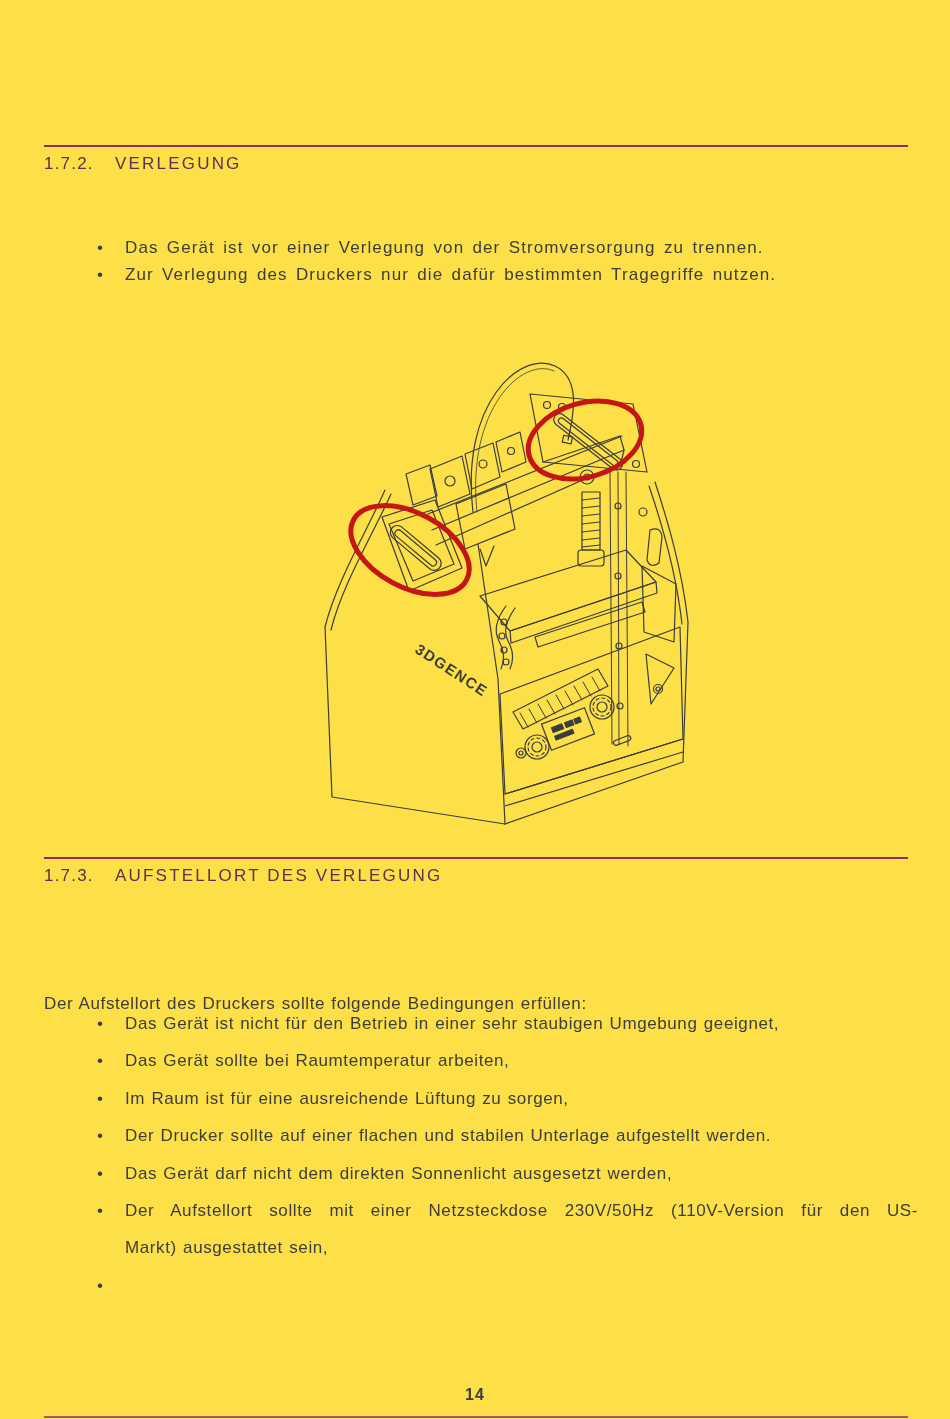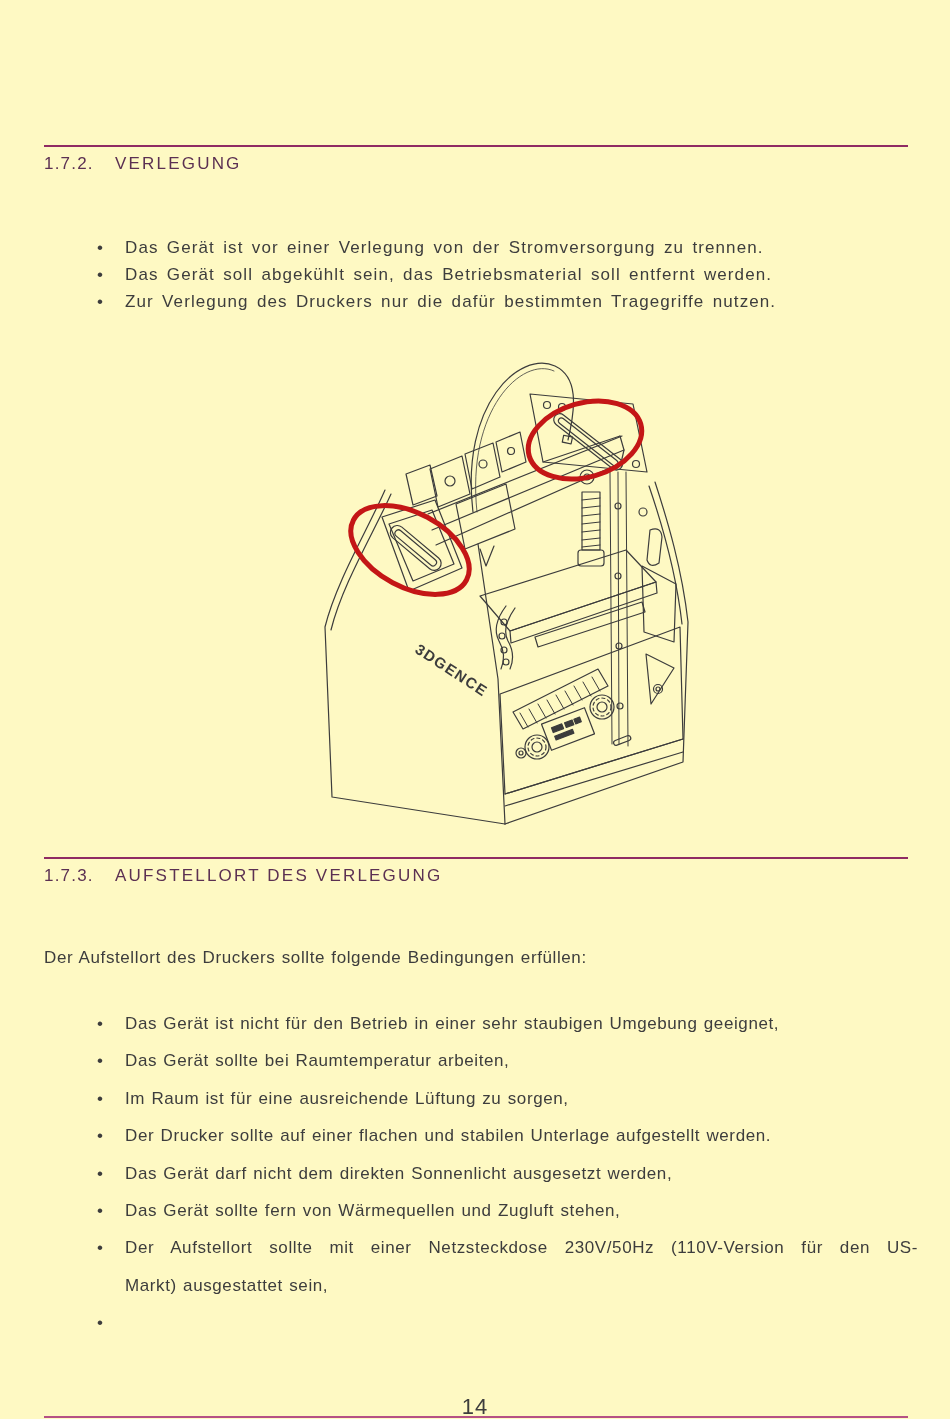--- a/index.html
+++ b/index.html
@@ -1,55 +1,52 @@
 <!DOCTYPE html>
 <html><head>
 <meta charset="utf-8">
 <style>
   html,body{margin:0;padding:0;background:#ffffff;}
-  .page{position:relative;width:950px;height:1419px;background:#fef9c3;overflow:hidden;
+  .page{position:relative;width:950px;height:1419px;background:#fde047;overflow:hidden;
         font-family:"Liberation Sans",sans-serif;color:#3d3d3d;}
   .rule{position:absolute;left:44px;width:864px;height:2px;background:#8f2b63;}
   .sec-head{position:absolute;left:44px;margin:0;font-size:17px;font-weight:500;
             letter-spacing:2.2px;color:#5b3052;line-height:22px;white-space:nowrap;}
   .sec-head .num{display:inline-block;width:71px;letter-spacing:1.2px;}
   .intro{position:absolute;left:44px;margin:0;font-size:17px;letter-spacing:.6px;
          word-spacing:1px;line-height:22px;}
   ul.blist{position:absolute;left:85px;margin:10px;padding:0;list-style:none;}
   ul.blist li{position:relative;padding-left:30px;}
   ul.blist li::before{content:"\2022";position:absolute;left:2px;top:0;}
   .b1{top:224px;}
   .b1 li{line-height:27px;font-size:17px;letter-spacing:1.1px;word-spacing:2.5px;}
   .b2{top:995px;width:823px;}
   .b2 li{line-height:37.4px;font-size:17px;letter-spacing:.6px;word-spacing:1px;}
   .jline{text-align:justify;text-align-last:justify;}
-  .pageno{position:absolute;left:0;right:0;top:1386px;margin:8px;text-align:center;
-          font-size:22px;letter-spacing:1px;color:#3d3d3d;}
+  .pageno{position:absolute;left:0;right:0;top:1386px;margin:0;text-align:center;
+          font-size:16px;letter-spacing:1px;color:#3d3d3d;font-weight:bold;}
   figure.fig{position:absolute;left:310px;top:344px;margin:0;width:382px;height:482px;}
   .rule-bottom{position:absolute;left:44px;width:864px;height:2px;top:1416px;
                background:#a8347a;opacity:.85;}
 </style>
 </head>
 <body>
 
 <div class="page">
 
   <div class="rule" style="top:145px"></div>
 
   <h2 class="sec-head h1">
     <span class="num">1.7.2.</span><span>VERLEGUNG</span>
   </h2>
   <style>.sec-head.h1{top:153px}.sec-head.h2{top:865px}</style>
 
   <ul class="blist b1">
       <li>
         <div>Das Gerät ist vor einer Verlegung von der Stromversorgung zu trennen.</div>
-      </li>
-      <li>
-        <div>Das Gerät soll abgekühlt sein, das Betriebsmaterial soll entfernt werden.</div>
       </li>
       <li>
         <div>Zur Verlegung des Druckers nur die dafür bestimmten Tragegriffe nutzen.</div>
       </li>
     </ul>
 
   <figure class="fig">
     <svg viewBox="0 0 382 482" width="382" height="482">
       <g fill="none" stroke="#3c3c3c" stroke-width="1.2" stroke-linejoin="round" stroke-linecap="round">
 
@@ -156,42 +153,39 @@
       <ellipse cx="0" cy="0" rx="64" ry="37" transform="translate(100,206) rotate(28)" fill="none" stroke="#c41616" stroke-width="5"></ellipse>
     </svg>
   </figure>
 
   <div class="rule" style="top:857px"></div>
 
   <h2 class="sec-head h2">
     <span class="num">1.7.3.</span><span>AUFSTELLORT DES VERLEGUNG</span>
   </h2>
 
-  <p class="intro" style="top:947px">Der Aufstellort des Druckers sollte folgende Bedingungen erfüllen:</p>
+  <p class="intro" style="top:993px">Der Aufstellort des Druckers sollte folgende Bedingungen erfüllen:</p>
 
   <ul class="blist b2">
       <li>
         <div>Das Gerät ist nicht für den Betrieb in einer sehr staubigen Umgebung geeignet,</div>
       </li>
       <li>
         <div>Das Gerät sollte bei Raumtemperatur arbeiten,</div>
       </li>
       <li>
         <div>Im Raum ist für eine ausreichende Lüftung zu sorgen,</div>
       </li>
       <li>
         <div>Der Drucker sollte auf einer flachen und stabilen Unterlage aufgestellt werden.</div>
       </li>
       <li>
         <div>Das Gerät darf nicht dem direkten Sonnenlicht ausgesetzt werden,</div>
       </li>
       <li>
-        <div>Das Gerät sollte fern von Wärmequellen und Zugluft stehen,</div>
-      </li>
-      <li>
         <div class="jline">Der Aufstellort sollte mit einer Netzsteckdose 230V/50Hz (110V-Version für den US-</div>
         <div>Markt) ausgestattet sein,</div>
       </li>
       <li>
       </li>
     </ul>
 
   <p class="pageno">14</p>
 
   <div class="rule-bottom"></div>

